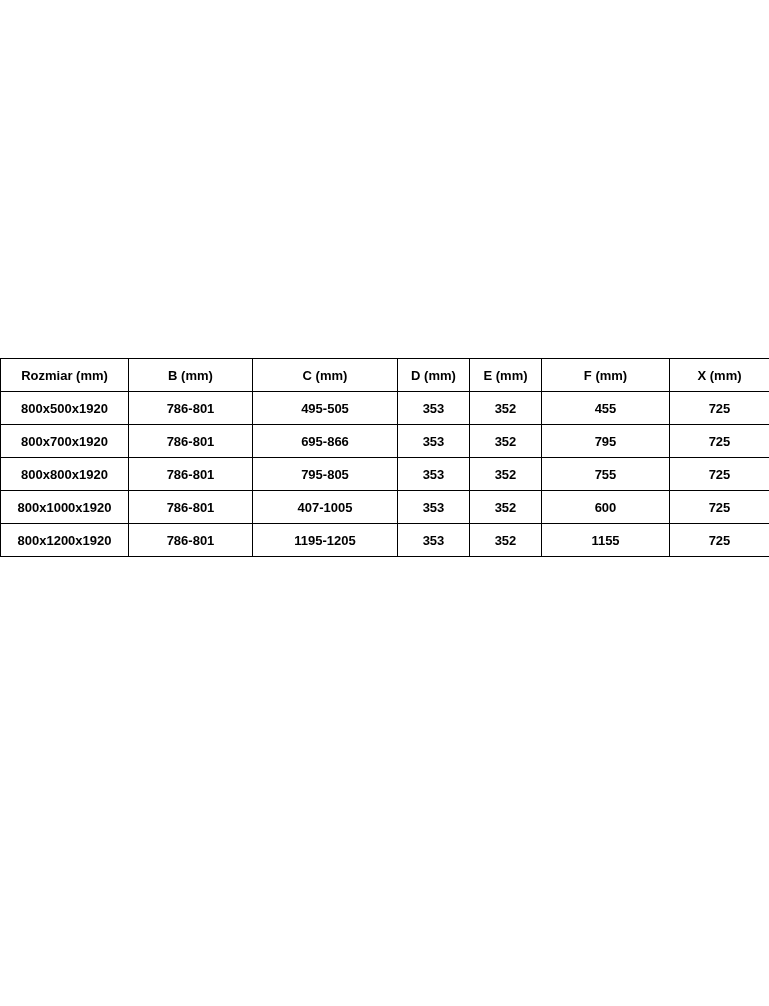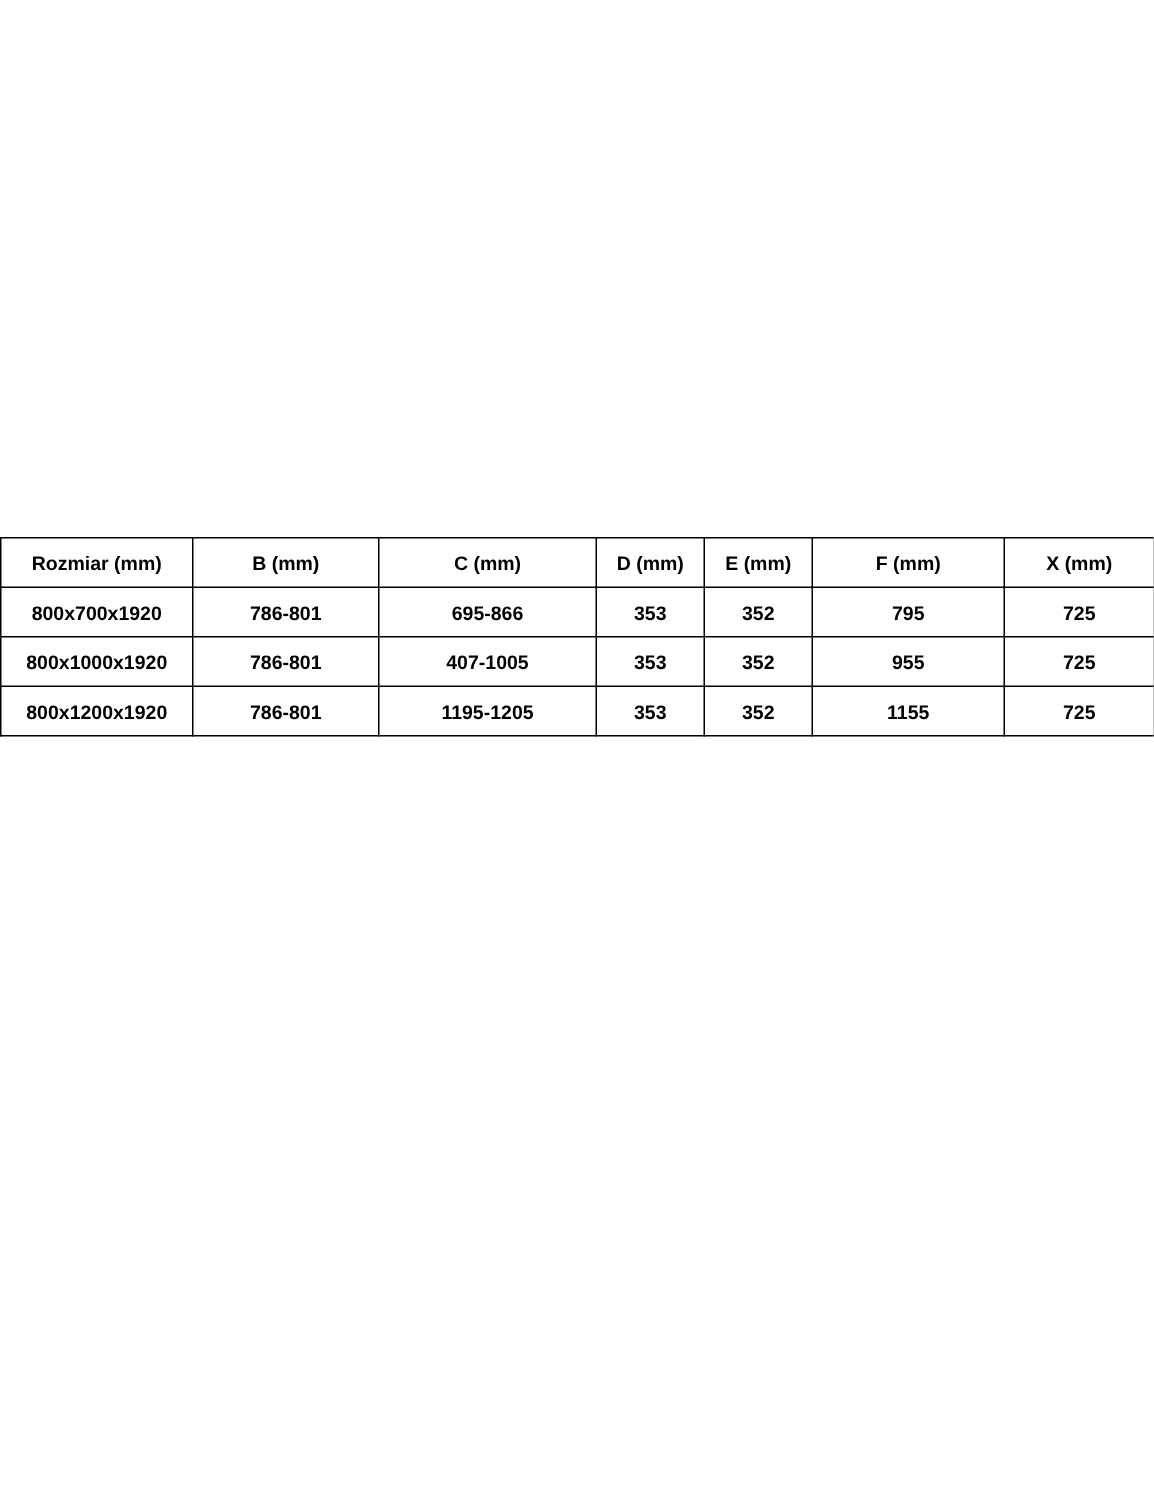--- a/index.html
+++ b/index.html
@@ -69,35 +69,53 @@
         <th>B (mm)</th>
         <th>C (mm)</th>
         <th>D (mm)</th>
         <th>E (mm)</th>
         <th>F (mm)</th>
         <th>X (mm)</th>
       </tr>
     </thead>
     <tbody>
       <tr>
+        <td>800x500x1920</td>
+        <td>786-801</td>
+        <td>495-505</td>
+        <td>353</td>
+        <td>352</td>
+        <td>455</td>
+        <td>725</td>
+      </tr>
+      <tr>
         <td>800x700x1920</td>
         <td>786-801</td>
         <td>695-866</td>
         <td>353</td>
         <td>352</td>
         <td>795</td>
         <td>725</td>
       </tr>
       <tr>
+        <td>800x800x1920</td>
+        <td>786-801</td>
+        <td>795-805</td>
+        <td>353</td>
+        <td>352</td>
+        <td>755</td>
+        <td>725</td>
+      </tr>
+      <tr>
         <td>800x1000x1920</td>
         <td>786-801</td>
         <td>407-1005</td>
         <td>353</td>
         <td>352</td>
-        <td>955</td>
+        <td>600</td>
         <td>725</td>
       </tr>
       <tr>
         <td>800x1200x1920</td>
         <td>786-801</td>
         <td>1195-1205</td>
         <td>353</td>
         <td>352</td>
         <td>1155</td>
         <td>725</td>

